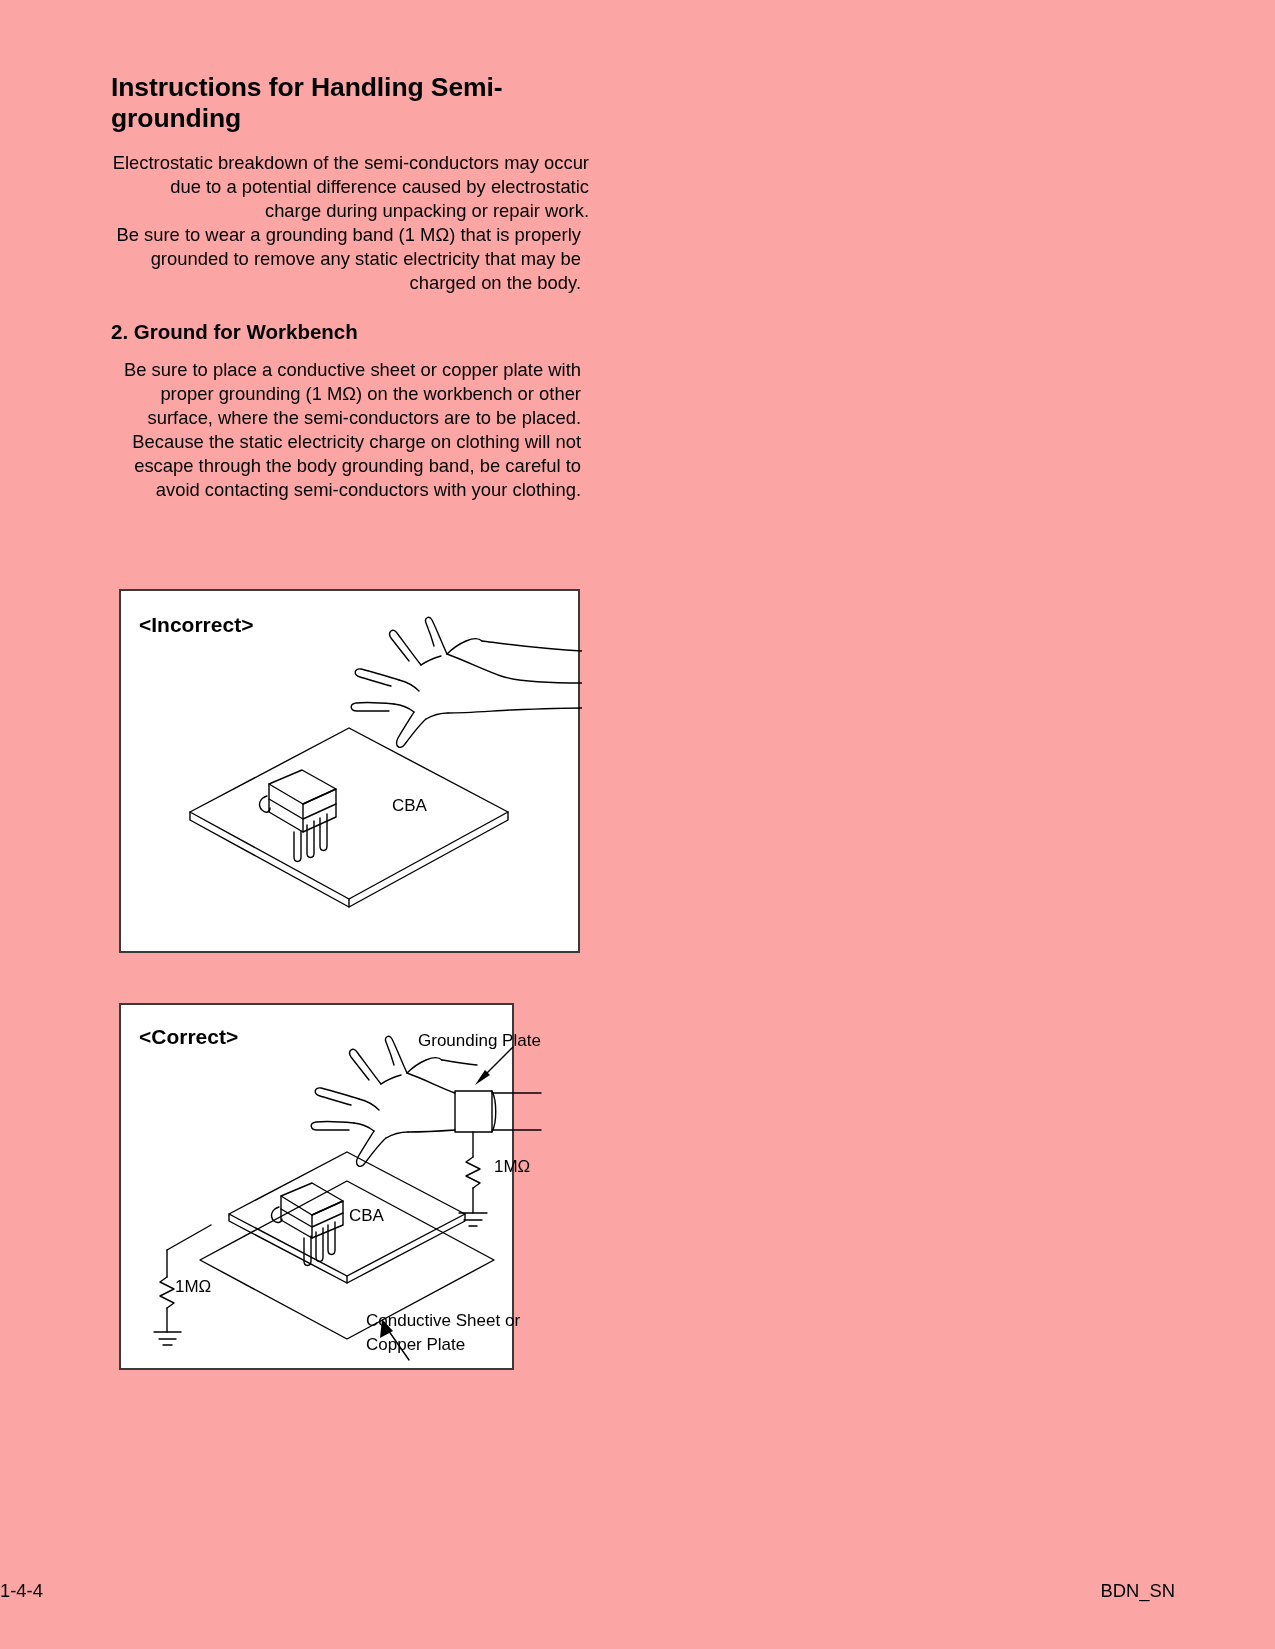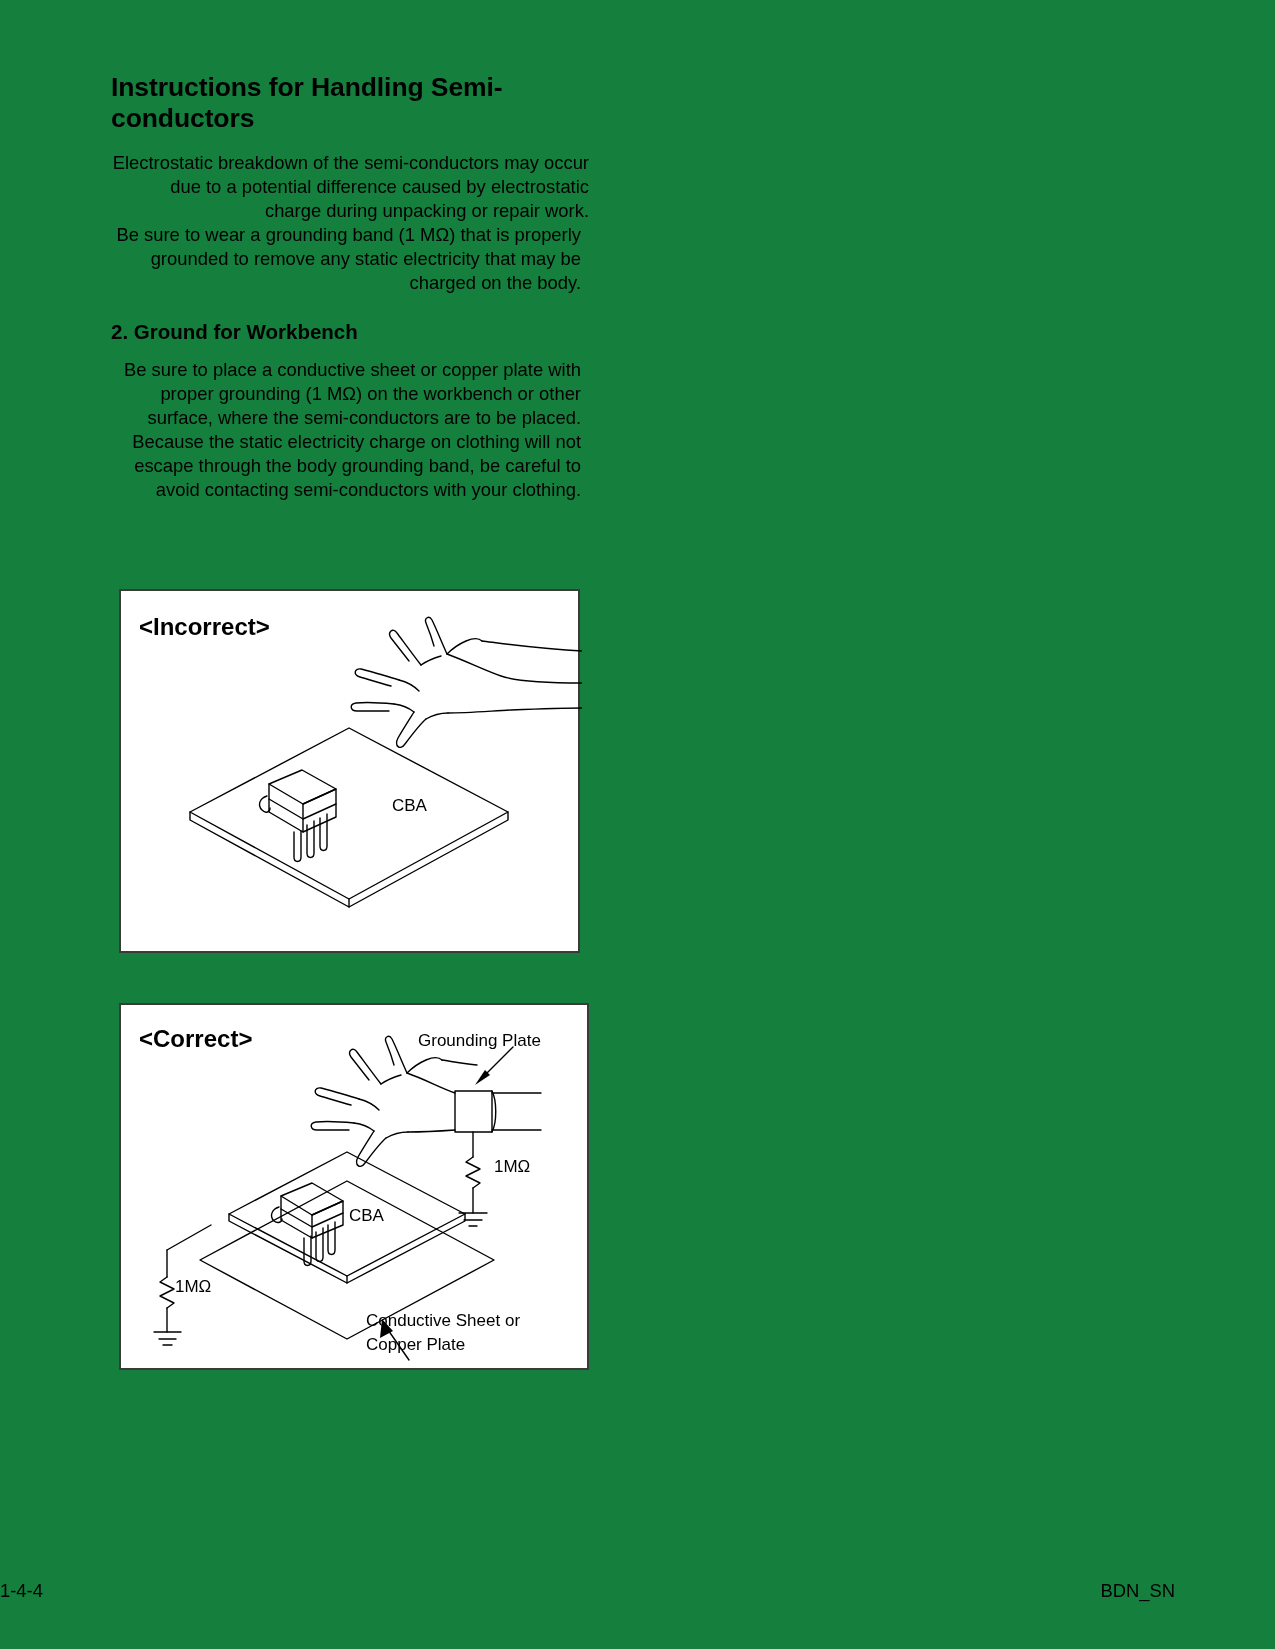--- a/index.html
+++ b/index.html
@@ -8,21 +8,21 @@
     background: #ffffff;
   }
   body {
     font-family: "Liberation Sans", sans-serif;
     color: #000000;
   }
   .page {
     position: relative;
     width: 1275px;
     height: 1649px;
-    background: #15803d;
+    background: #fca5a5;
     overflow: hidden;
   }
   .content {
     position: absolute;
     left: 111px;
     top: 72px;
     width: 490px;
   }
   h1.doc-title {
     font-size: 26.5px;
@@ -58,26 +58,26 @@
   }
   #fig-incorrect {
     left: 119px;
     top: 589px;
     width: 461px;
     height: 364px;
   }
   #fig-correct {
     left: 119px;
     top: 1003px;
-    width: 470px;
+    width: 395px;
     height: 367px;
   }
   .fig-caption-main {
     position: absolute;
-    font-size: 24px;
+    font-size: 21px;
     font-weight: bold;
     letter-spacing: 0px;
     white-space: nowrap;
   }
   .fig-label {
     position: absolute;
     font-size: 17px;
     white-space: nowrap;
     line-height: 1.3;
   }
@@ -111,21 +111,21 @@
     white-space: nowrap;
   }
 </style>
 </head>
 <body>
 
 <div class="page">
 
   <div class="content">
 
-    <h1 class="doc-title"><span>Instructions for Handling Semi-</span><br><span>conductors</span></h1>
+    <h1 class="doc-title"><span>Instructions for Handling Semi-</span><br><span>grounding</span></h1>
 
     <p class="body-text">Electrostatic breakdown of the semi-conductors may occur due to a potential difference caused by electrostatic charge during unpacking or repair work.</p>
 
     <p class="body-text narrow">Be sure to wear a grounding band (1 MΩ) that is properly grounded to remove any static electricity that may be charged on the body.</p>
 
     <h2 class="section-head">2. Ground for Workbench</h2>
     <p class="body-text narrow">Be sure to place a conductive sheet or copper plate with proper grounding (1 MΩ) on the workbench or other surface, where the semi-conductors are to be placed. Because the static electricity charge on clothing will not escape through the body grounding band, be careful to avoid contacting semi-conductors with your clothing.</p>
 
   </div>
 

